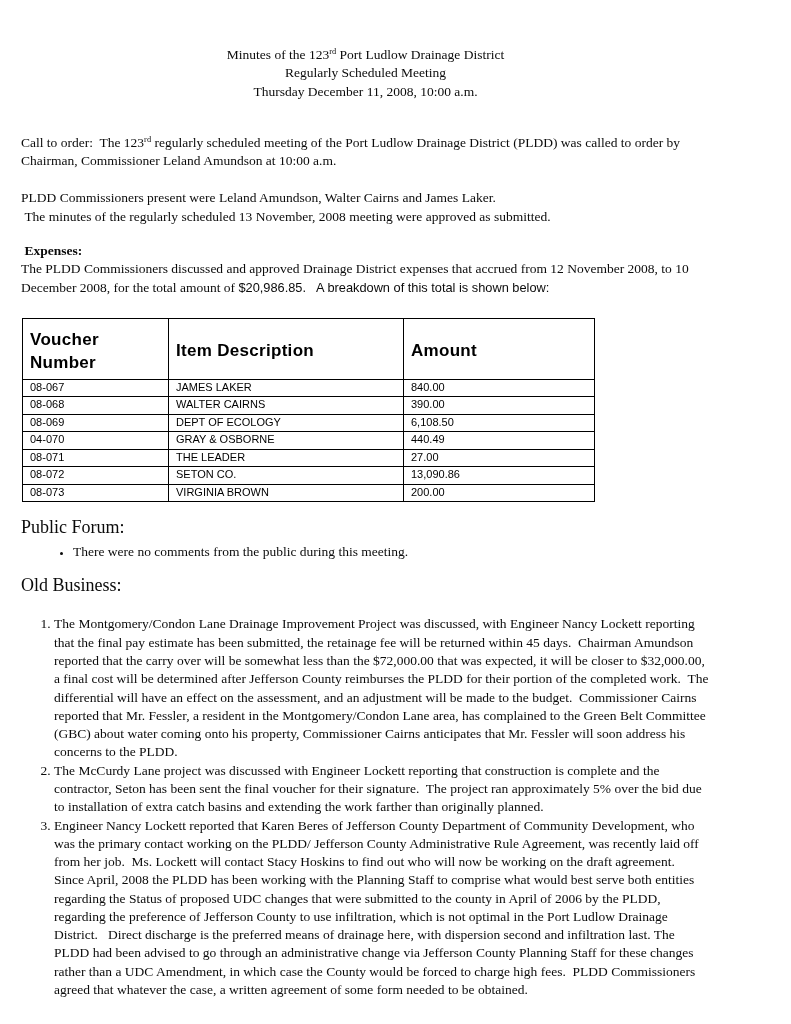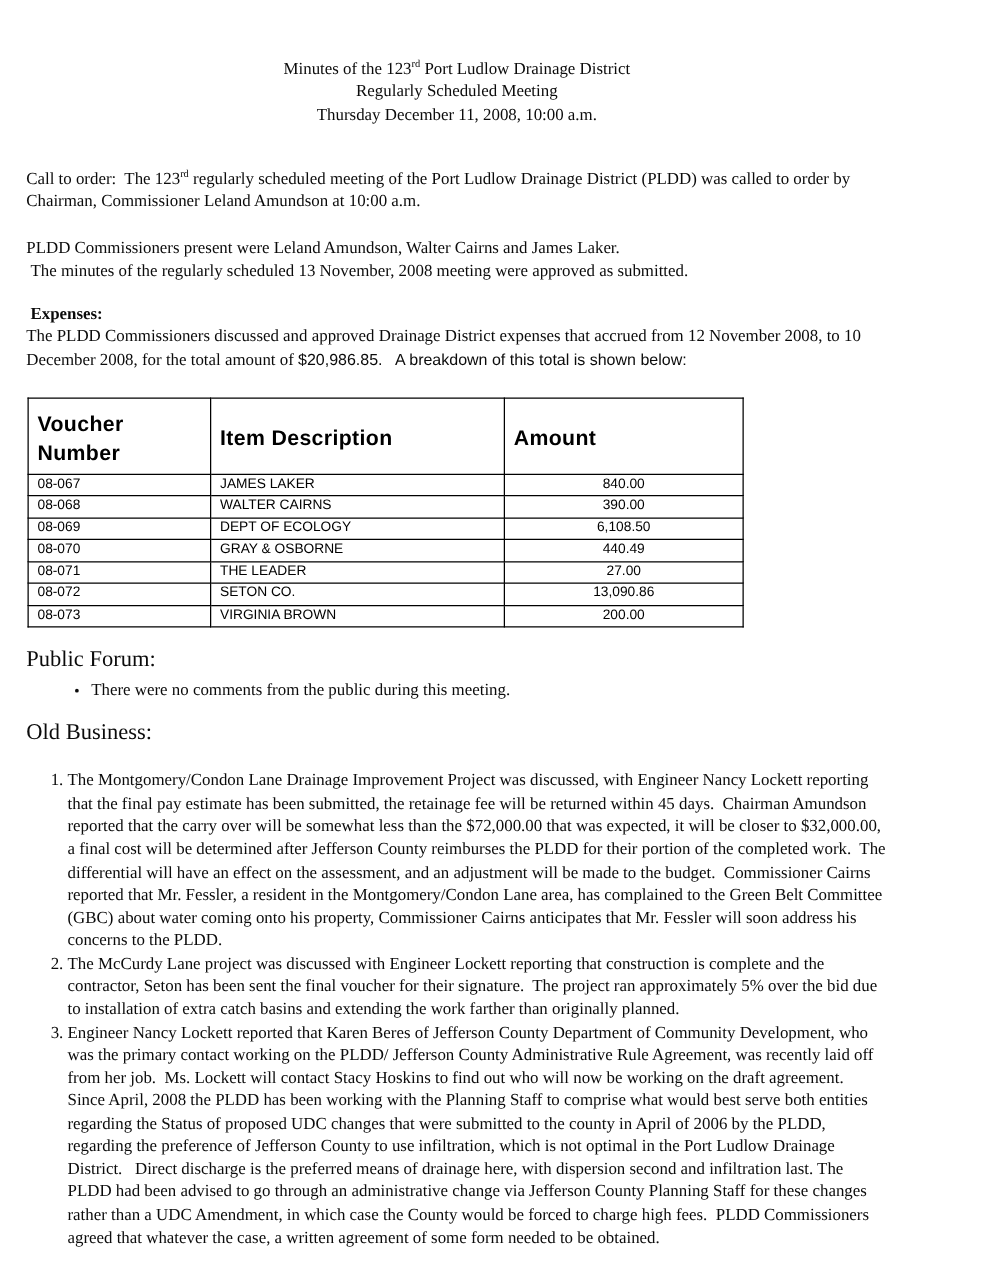--- a/index.html
+++ b/index.html
@@ -39,21 +39,21 @@
   }
   table.expenses .c0{width:146px;}
   table.expenses .c1{width:235px;}
   table.expenses .c2{width:191px;}
   table.expenses th,table.expenses td{border:1px solid #000;overflow:hidden;}
   table.expenses th{
     font-size:17px;font-weight:bold;letter-spacing:.3px;
     text-align:left;padding:9px 7px 5px 7px;
   }
   table.expenses td{padding:1px 7px 2px 7px;line-height:13.5px;}
-  table.expenses td.col2{text-align:center;}
+  table.expenses td.col2{}
 
   ul.forum-list{margin:3px 0 0 0;padding:0 0 0 52px;list-style:disc;}
   ul.forum-list li{white-space:pre-wrap;}
   ul.forum-list li::marker{font-size:11px;}
   ol.business-list{margin:18px 0 0 0;padding:0 0 0 33px;}
   ol.business-list li{white-space:pre-wrap;margin:0;}
 </style>
 </head>
 <body>
 
@@ -97,21 +97,21 @@
           <td class="col0">08-068</td>
           <td class="col1">WALTER CAIRNS</td>
           <td class="col2">390.00</td>
         </tr>
         <tr>
           <td class="col0">08-069</td>
           <td class="col1">DEPT OF ECOLOGY</td>
           <td class="col2">6,108.50</td>
         </tr>
         <tr>
-          <td class="col0">08-070</td>
+          <td class="col0">04-070</td>
           <td class="col1">GRAY &amp; OSBORNE</td>
           <td class="col2">440.49</td>
         </tr>
         <tr>
           <td class="col0">08-071</td>
           <td class="col1">THE LEADER</td>
           <td class="col2">27.00</td>
         </tr>
         <tr>
           <td class="col0">08-072</td>

